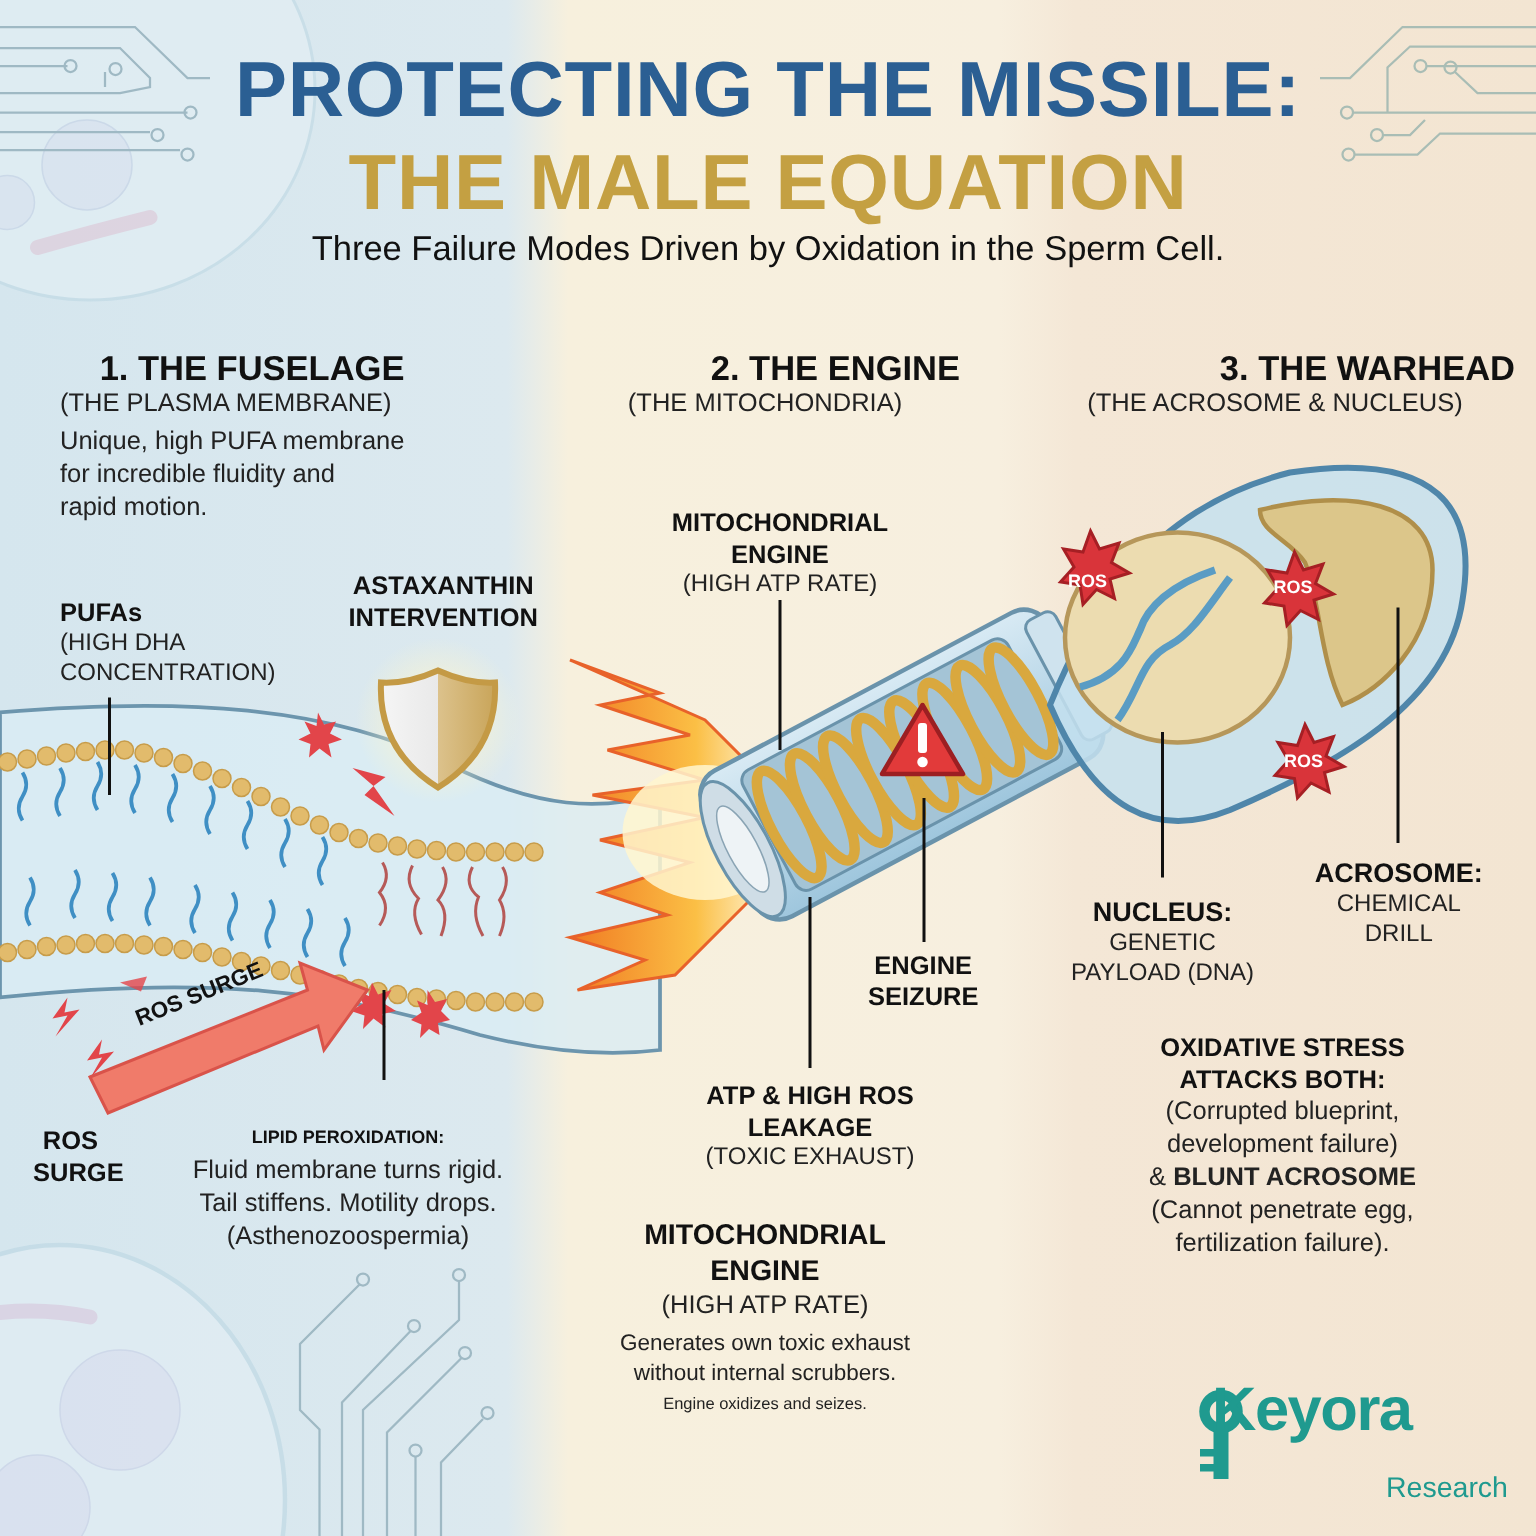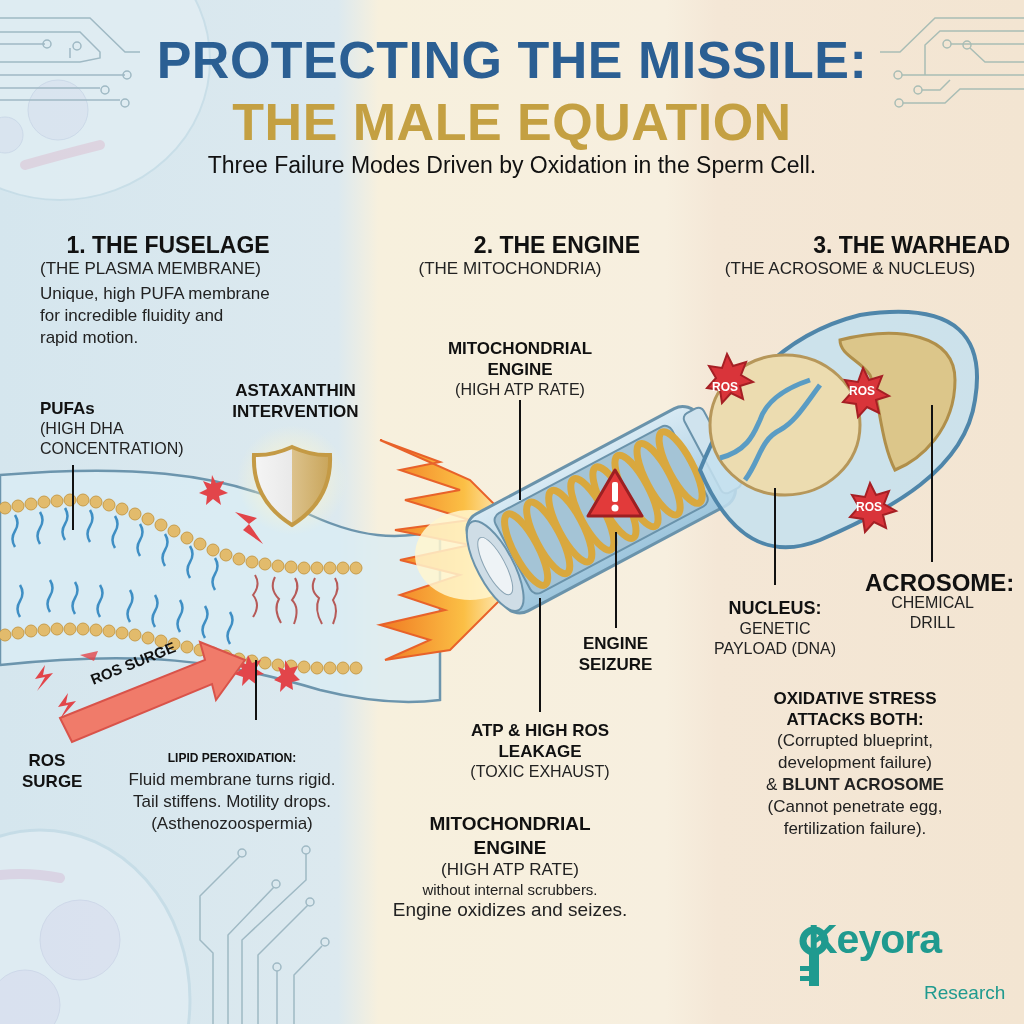--- a/index.html
+++ b/index.html
@@ -337,38 +337,39 @@
 </div>
 <div class="abs center" style="left:445px; top:720px; width:190px;">
   <div class="lbl-b">ATP &amp; HIGH ROS</div>
   <div class="lbl-b">LEAKAGE</div>
   <div class="lbl">(TOXIC EXHAUST)</div>
 </div>
 <div class="abs center" style="left:375px; top:812px; width:270px;">
   <div class="lbl-b" style="font-size:19px; line-height:24px;">MITOCHONDRIAL</div>
   <div class="lbl-b" style="font-size:19px; line-height:24px;">ENGINE</div>
   <div class="sec-sub">(HIGH ATP RATE)</div>
+  <div class="body" style="font-size:15px; line-height:20px; margin-top:6px;">Generates own toxic exhaust</div>
   <div class="body" style="font-size:15px; line-height:20px;">without internal scrubbers.</div>
-  <div class="body" style="font-size:19px; line-height:20px;">Engine oxidizes and seizes.</div>
+  <div class="body" style="font-size:11px; line-height:20px;">Engine oxidizes and seizes.</div>
 </div>
 
 <div class="abs center" style="left:690px; top:232px; width:320px;">
   <div class="sec-h">3. THE WARHEAD</div>
   <div class="sec-sub">(THE ACROSOME &amp; NUCLEUS)</div>
 </div>
 <div class="abs b" style="left:712px; top:380px; font-size:12px; color:#fff;">ROS</div>
 <div class="abs b" style="left:849px; top:384px; font-size:12px; color:#fff;">ROS</div>
 <div class="abs b" style="left:856px; top:500px; font-size:12px; color:#fff;">ROS</div>
 <div class="abs center" style="left:700px; top:598px; width:150px;">
   <div class="lbl-b" style="font-size:18px;">NUCLEUS:</div>
   <div class="lbl">GENETIC</div>
   <div class="lbl">PAYLOAD (DNA)</div>
 </div>
 <div class="abs center" style="left:865px; top:572px; width:135px;">
-  <div class="lbl-b" style="font-size:24px;">ACROSOME:</div>
+  <div class="lbl-b" style="font-size:18px;">ACROSOME:</div>
   <div class="lbl">CHEMICAL</div>
   <div class="lbl">DRILL</div>
 </div>
 <div class="abs center" style="left:720px; top:688px; width:270px;">
   <div class="lbl-b">OXIDATIVE STRESS</div>
   <div class="lbl-b">ATTACKS BOTH:</div>
   <div class="body">(Corrupted blueprint,</div>
   <div class="body">development failure)</div>
   <div class="body"><span>&amp; </span><span class="b">BLUNT ACROSOME</span></div>
   <div class="body">(Cannot penetrate egg,</div>

